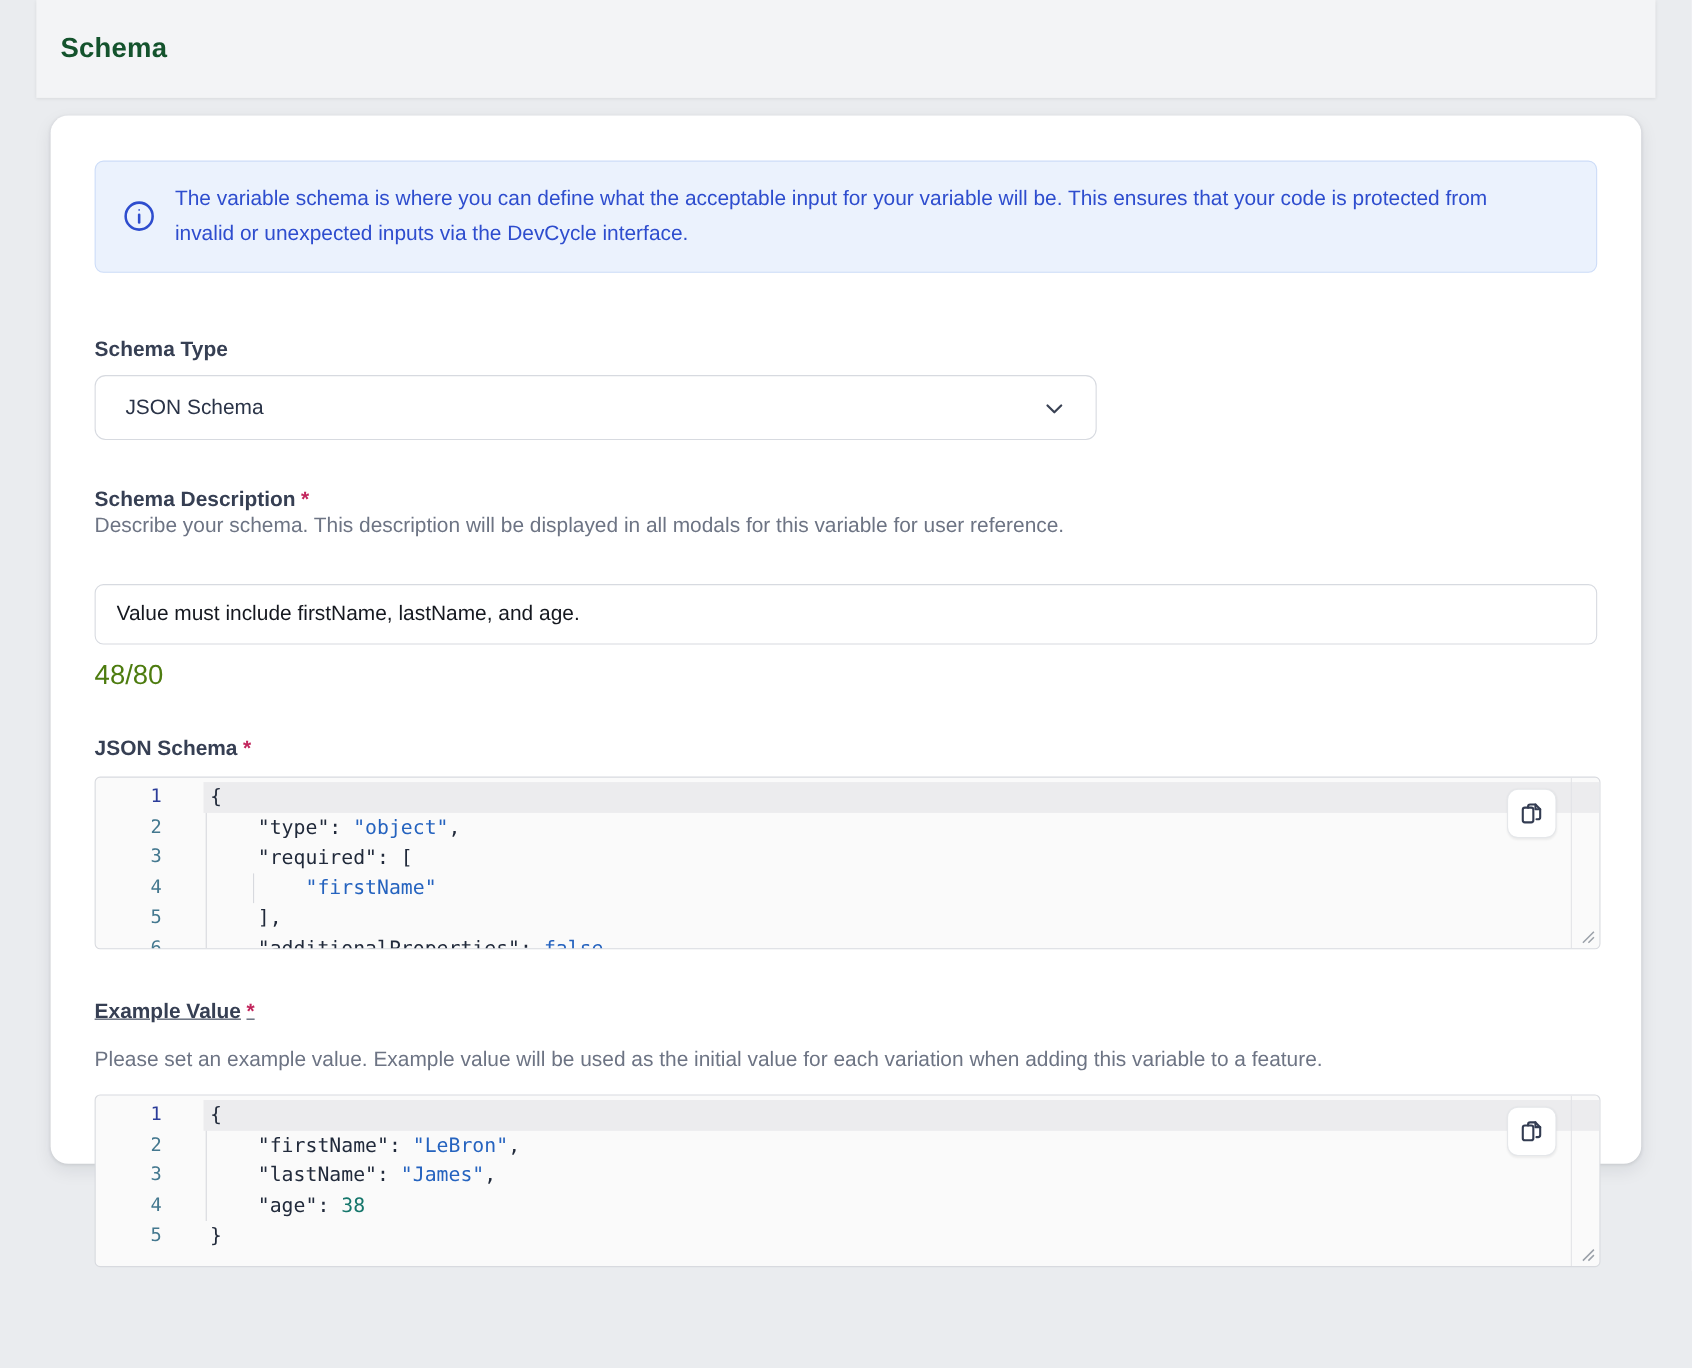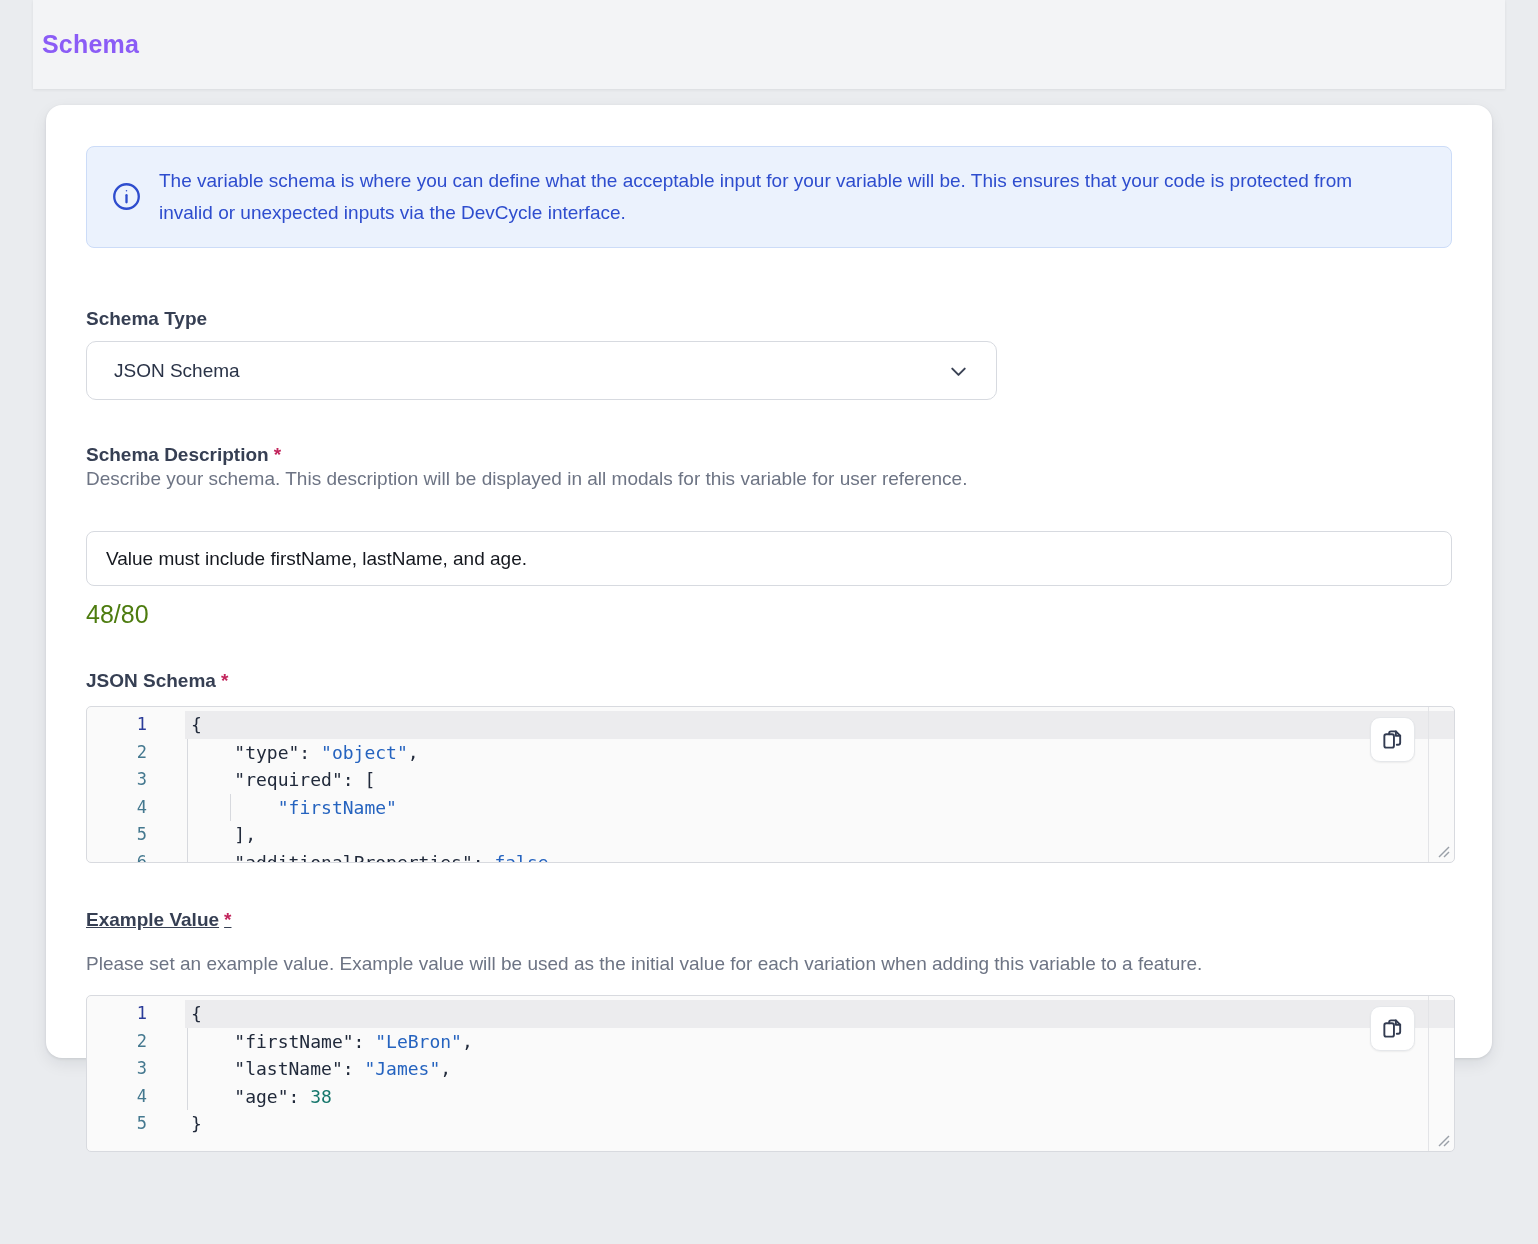--- a/index.html
+++ b/index.html
@@ -11,21 +11,21 @@
     overflow:hidden;
     color:#222b3d;
   }
   
   .hdr {
     position:absolute; left:33px; top:0; width:1472px; height:89px;
     background:#f3f4f6;
     box-shadow:0 1px 3px rgba(0,0,0,.07);
     display:flex; align-items:center;
   }
-  .hdr h1 { margin-left:9px; font-size:25px; font-weight:700; color:#8b5cf6; letter-spacing:.2px; }
+  .hdr h1 { margin-left:22px; font-size:25px; font-weight:700; color:#14532d; letter-spacing:.2px; }
   
   .card {
     position:absolute; left:46px; top:105px; width:1446px; height:953px;
     background:#ffffff; border-radius:16px;
     box-shadow:0 1px 3px rgba(16,24,40,.10), 0 6px 16px rgba(16,24,40,.08);
   }
   
   .banner {
     position:absolute; left:40px; top:41px; width:1366px; height:102px;
     background:#ebf2fd; border:1px solid #ccdcf8; border-radius:8px;

